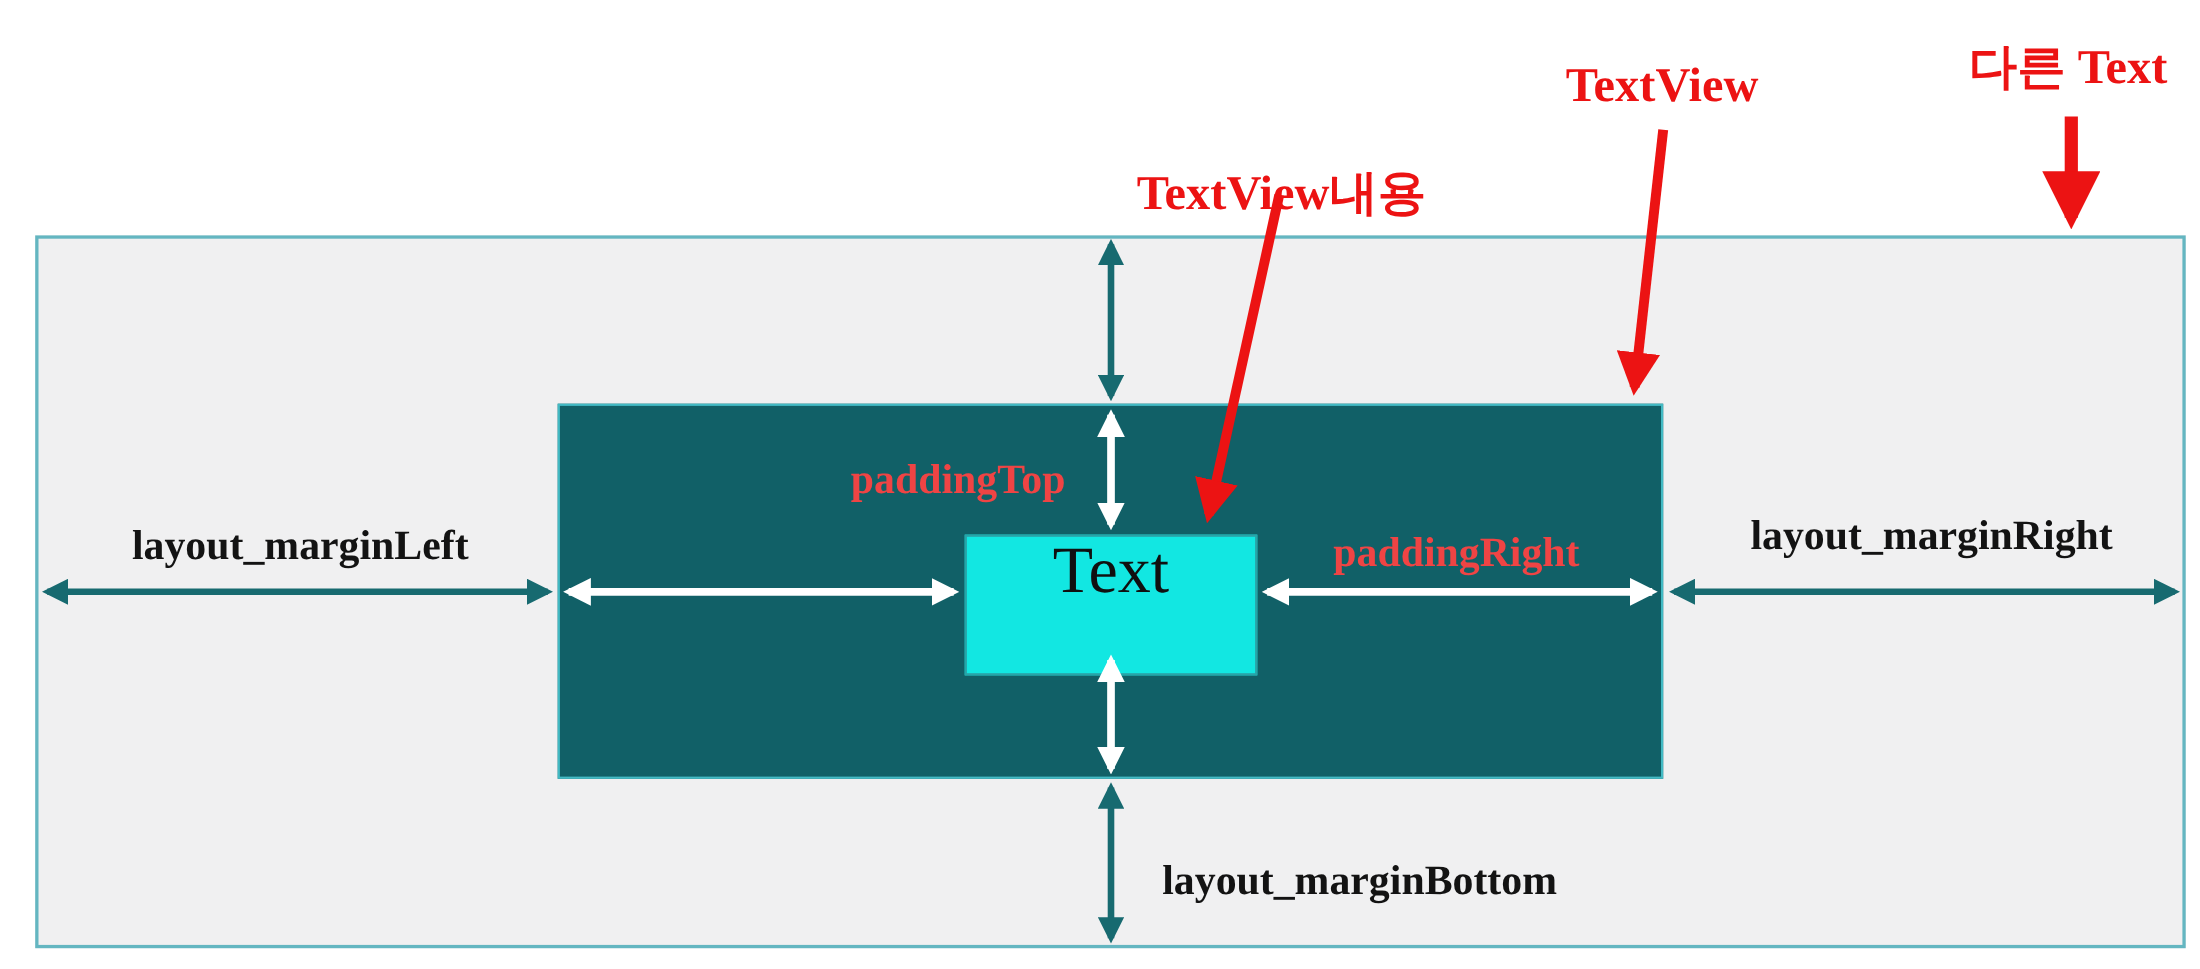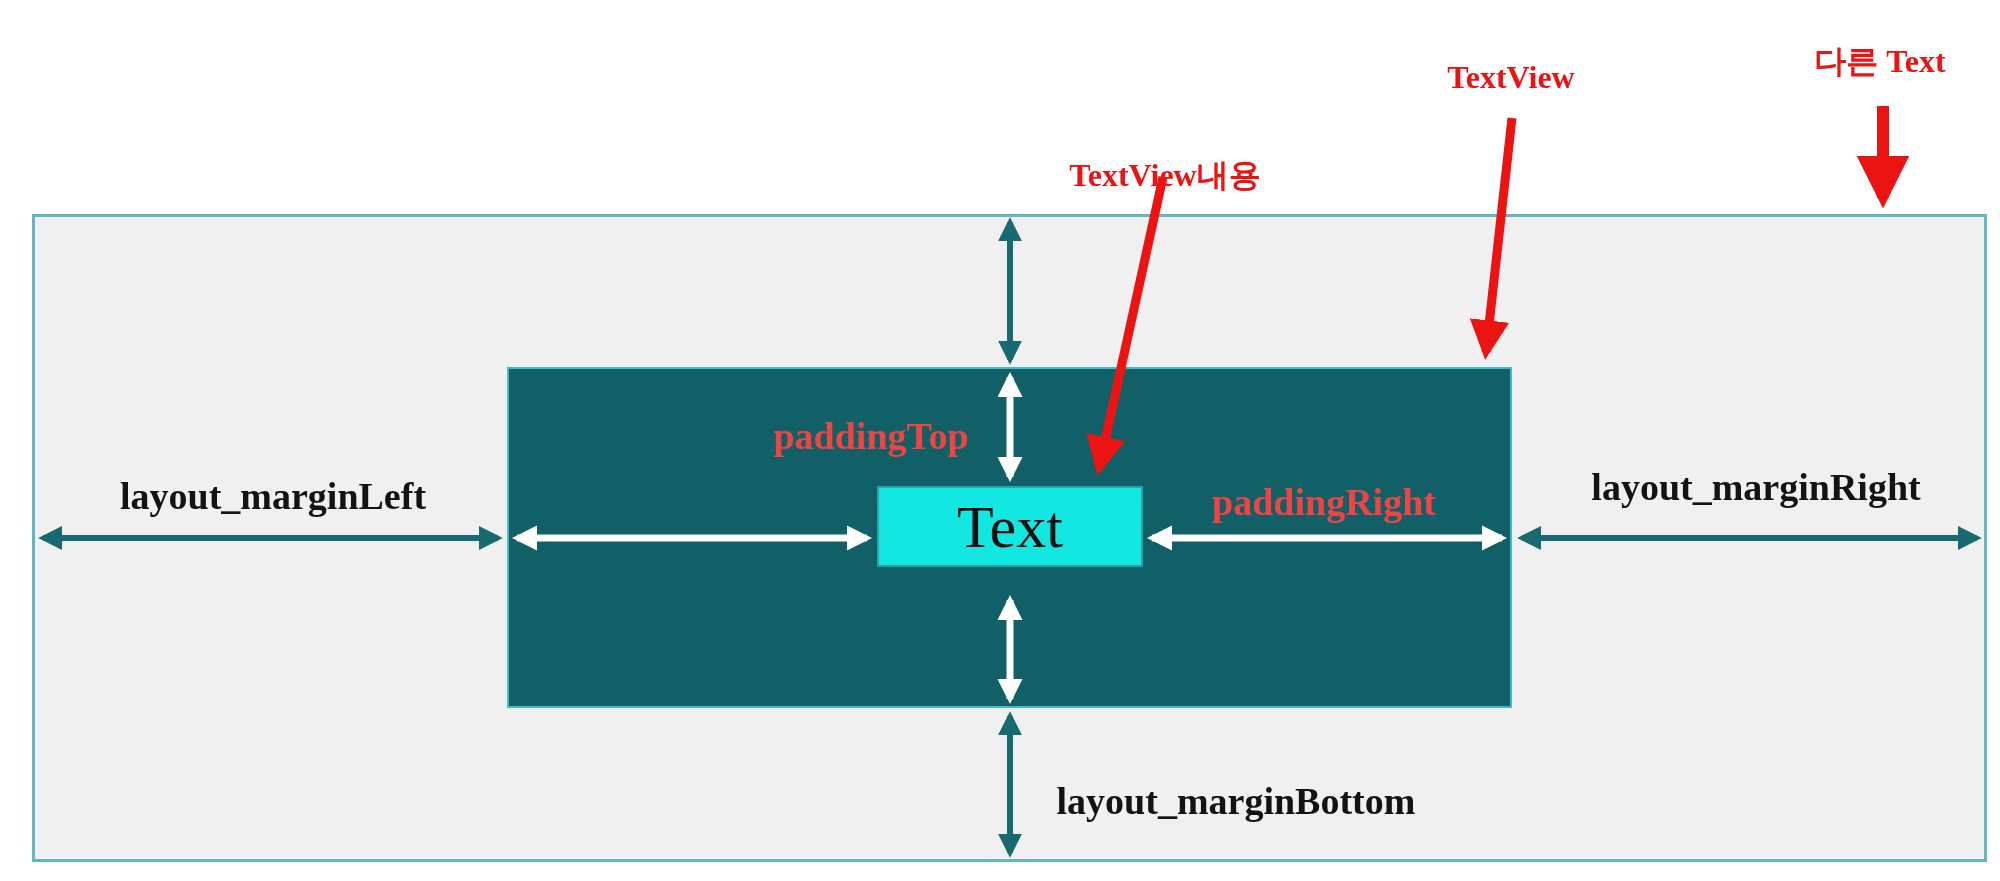--- a/index.html
+++ b/index.html
@@ -15,42 +15,42 @@
     left:32px;top:214px;width:1955px;height:648px;
     background:#f0f0f1;
     border:3px solid #64b6c1;
   }
   .textview-box{
     left:507px;top:367px;width:1005px;height:341px;
     background:#116067;
     border:2px solid #43bac4;
   }
   .text-box{
-    left:877px;top:486px;width:266px;height:81px;
+    left:877px;top:486px;width:266px;height:128px;
     background:#12e7e2;
     border:2px solid #2aa3a8;
-    display:flex;align-items:center;justify-content:center;
+    display:flex;align-items:flex-start;justify-content:center;
   }
   .text-box .text-label{
     font-size:60px;
     font-weight:400;
     color:#101010;
     line-height:1;
   }
   .lbl{
     position:absolute;
     transform:translate(-50%,-50%);
     white-space:nowrap;
     font-weight:700;
     font-size:38px;
     line-height:1.1;
   }
   .lbl-black{color:#131313;}
   .lbl-white{color:#ef4444;}
-  .lbl-red{color:#ec1313;font-size:32px;}
+  .lbl-red{color:#ec1313;font-size:44px;}
   svg.arrows{
     position:absolute;left:0;top:0;width:2000px;height:881px;
     pointer-events:none;
   }
 </style>
 </head>
 <body>
 
 <div class="canvas">
 

